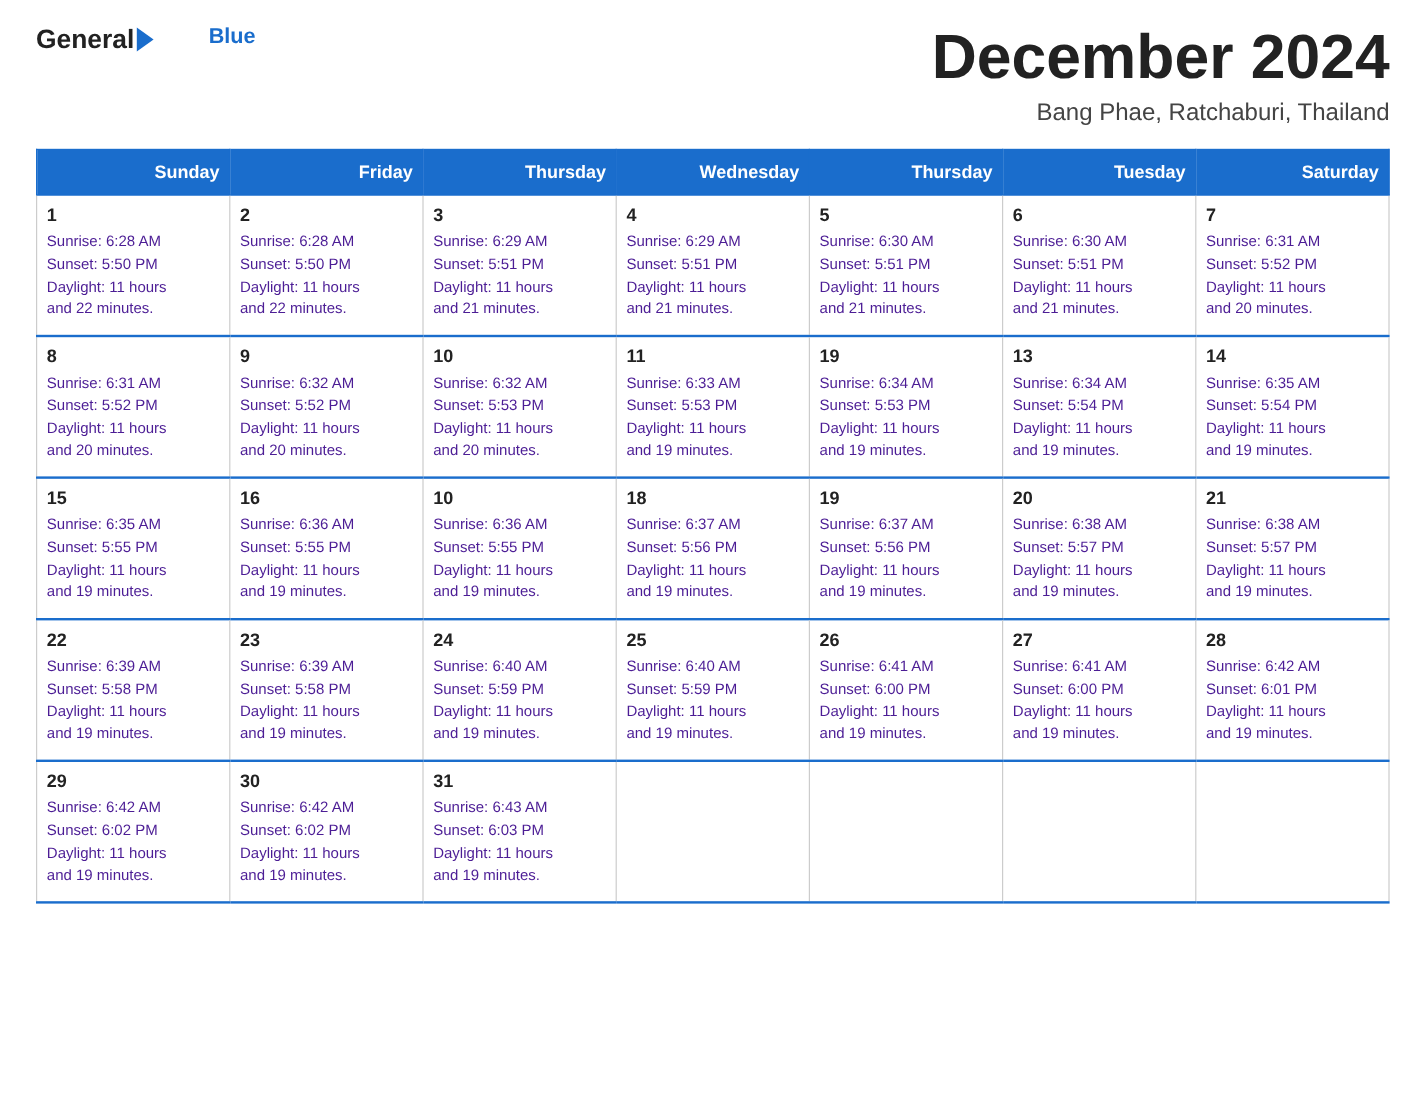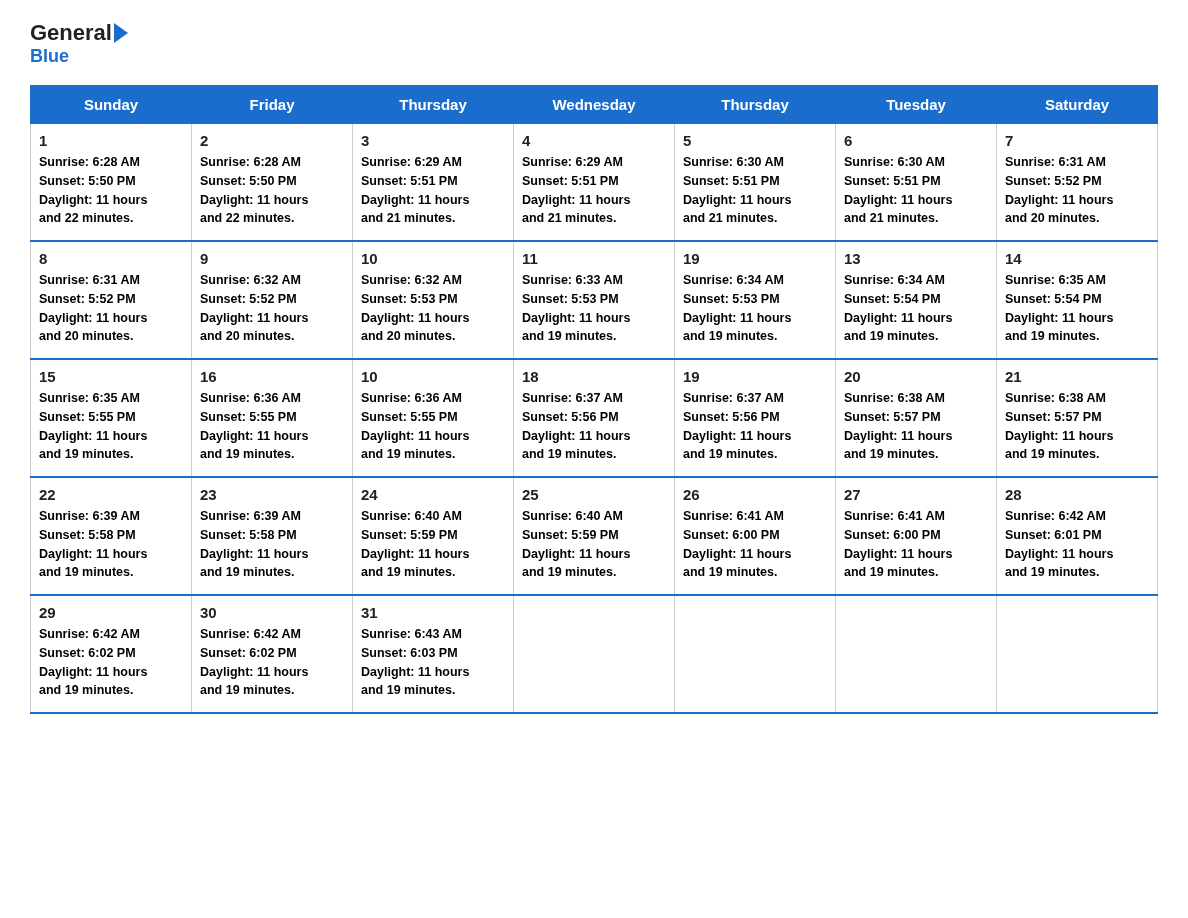--- a/index.html
+++ b/index.html
@@ -10,22 +10,23 @@
       color: #222;
     }
     .header {
       display: flex;
       justify-content: space-between;
       align-items: flex-start;
       margin-bottom: 18px;
     }
     .logo {
       display: flex;
-      flex-direction: column;
+      flex-direction: row;
       align-items: flex-start;
+      gap: 44px;
     }
     .logo-text {
       display: flex;
       align-items: center;
       font-size: 22px;
       font-weight: bold;
       color: #222;
     }
     .logo-general { color: #222; font-size: 22px; font-weight: bold; }
     .logo-arrow {
@@ -53,62 +54,65 @@
       width: 100%;
       border-collapse: collapse;
       table-layout: fixed;
     }
     .calendar thead tr th {
       background: #1a6dcc;
       color: #fff;
       font-size: 15px;
       font-weight: bold;
       padding: 10px 8px;
-      text-align: center;
+      text-align: right;
       border: 1px solid #1a6dcc;
     }
     .calendar tbody tr td {
       vertical-align: top;
       padding: 8px 8px 12px 8px;
       border: 1px solid #ccc;
       border-bottom: 2px solid #1a6dcc;
       font-size: 12.5px;
       min-height: 90px;
       background: #fff;
     }
     .calendar tbody tr td .day-num {
       font-size: 15px;
       font-weight: bold;
       color: #222;
       display: block;
       margin-bottom: 4px;
     }
     .calendar tbody tr td .day-info {
-      color: #000000;
+      color: #4c1d95;
       font-size: 12.5px;
       line-height: 1.5;
-      font-weight: bold;
     }
     .empty-cell {
       background: #fff;
     }
   </style>
 </head>
 <body>
 
 <div class="header">
   <div class="logo">
     <div class="logo-text">
       <span class="logo-general">General</span>
       <span class="logo-arrow"></span>
     </div>
     <div>
       <span class="logo-blue">Blue</span>
     </div>
   </div>
+  <div class="title-block">
+    <div class="month-title">December 2024</div>
+    <div class="location">Bang Phae, Ratchaburi, Thailand</div>
+  </div>
 </div>
 
 <table class="calendar">
   <thead>
     <tr>
     <th>Sunday</th>
         <th>Friday</th>
         <th>Thursday</th>
         <th>Wednesday</th>
         <th>Thursday</th>

